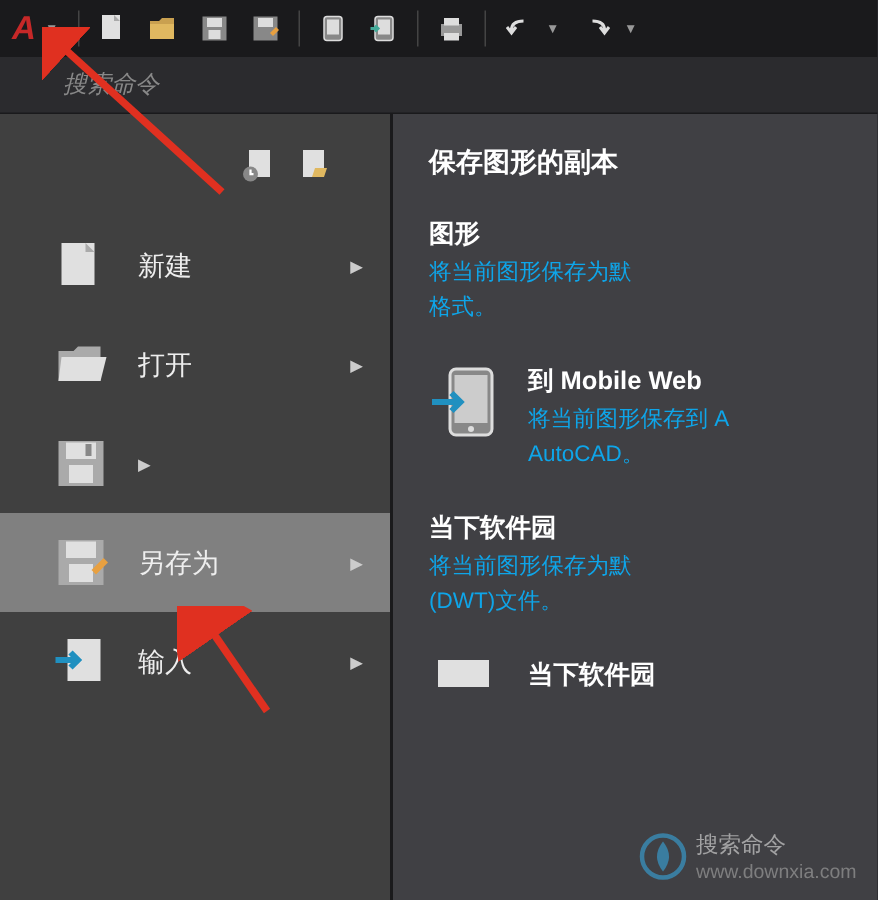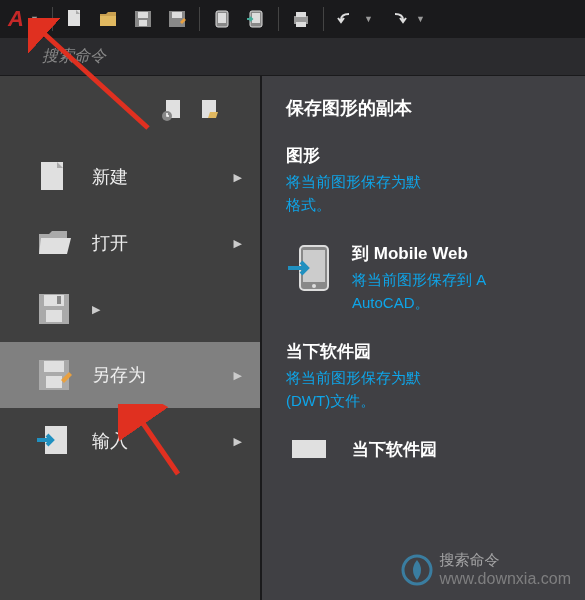--- a/index.html
+++ b/index.html
@@ -172,21 +172,21 @@
       opacity: 0.7;
     }
     .watermark-text {
       text-align: left;
     }
     .watermark-cn {
       font-size: 15px;
       color: #ccc;
     }
     .watermark-url {
-      font-size: 16px;
+      font-size: 13px;
       color: #999;
     }
   </style>
 </head>
 <body>
 
 <div class="toolbar">
   <div class="logo">A</div>
   <div class="dropdown-arrow">▼</div>
   <div class="tb-sep"></div>

